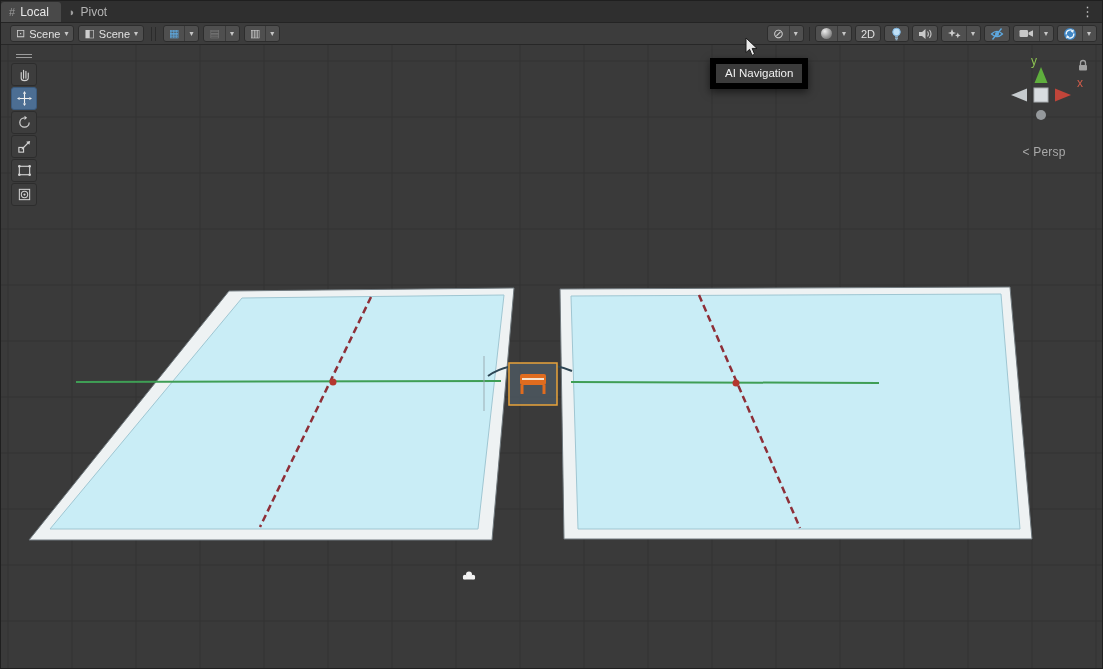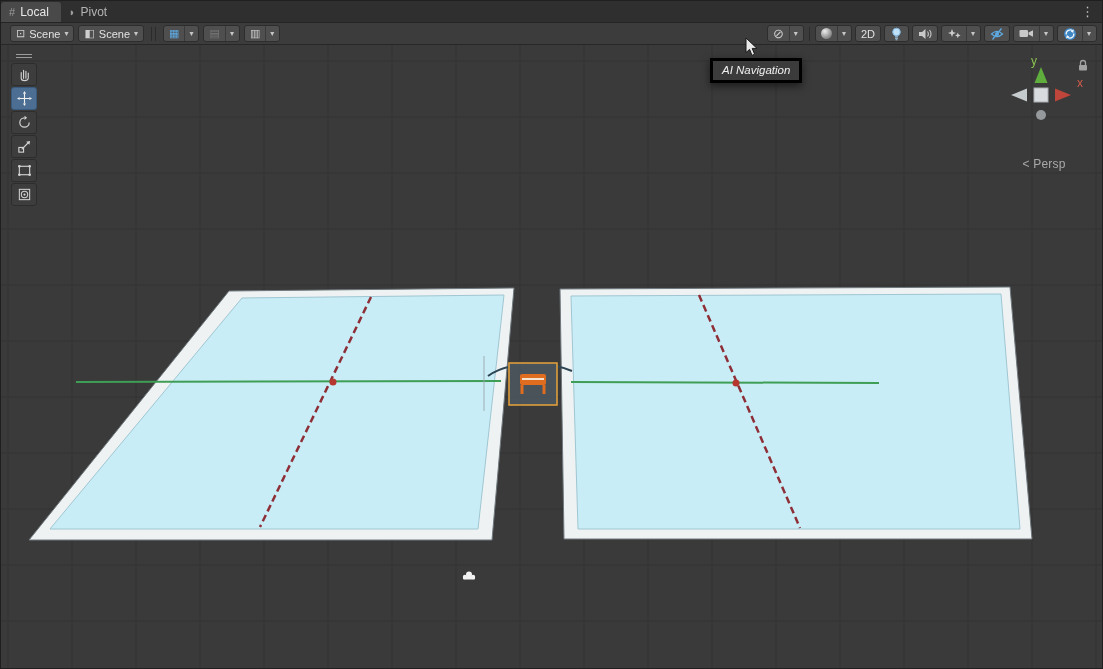--- a/index.html
+++ b/index.html
@@ -34,23 +34,23 @@
   .grip { height:9px; display:flex; flex-direction:column; justify-content:center; gap:2px; padding:0 5px; margin-bottom:2px; }
   .grip i { display:block; height:1px; background:#9c9c9c; }
   .tool { width:26px; height:23px; background:#3d3d3d; border:1px solid #2d2d2d; border-radius:3px; display:flex; align-items:center; justify-content:center; padding:0; cursor:default; }
   .tool.selected { background:#4c6e93; border-color:#3a5a7d; }
   
   .scene { position:absolute; left:0; top:44px; width:1103px; height:625px; }
   svg.viewport { display:block; }
   
   .gizmo { position:absolute; left:988px; top:48px; width:110px; z-index:6; text-align:center; }
   .gizmo .lock { position:absolute; right:10px; top:10px; }
-  .persp { margin-top:12px; color:#a9a9a9; font-size:12px; letter-spacing:.2px; }
-  
-  .tooltip { position:absolute; left:709px; top:57px; padding:3px 9px 4px; background:#3b3b3b; border:3px solid #000000; color:#f0f0f0; font-size:11.5px; white-space:nowrap; box-shadow:0 3px 8px rgba(0,0,0,.55); z-index:20;font-style:italic; }
+  .persp { margin-top:0; color:#a9a9a9; font-size:12px; letter-spacing:.2px; }
+  
+  .tooltip { position:absolute; left:709px; top:57px; padding:3px 9px 4px; background:#3b3b3b; border:6px solid #000000; color:#f0f0f0; font-size:11.5px; white-space:nowrap; box-shadow:0 3px 8px rgba(0,0,0,.55); z-index:20; }
   .cursor { position:absolute; left:744px; top:36px; z-index:21; }
 </style>
 </head>
 <body>
 
 <div class="window">
 
   <div class="tabbar">
     <div class="tab active">
       <span class="tab-ic">#</span>

